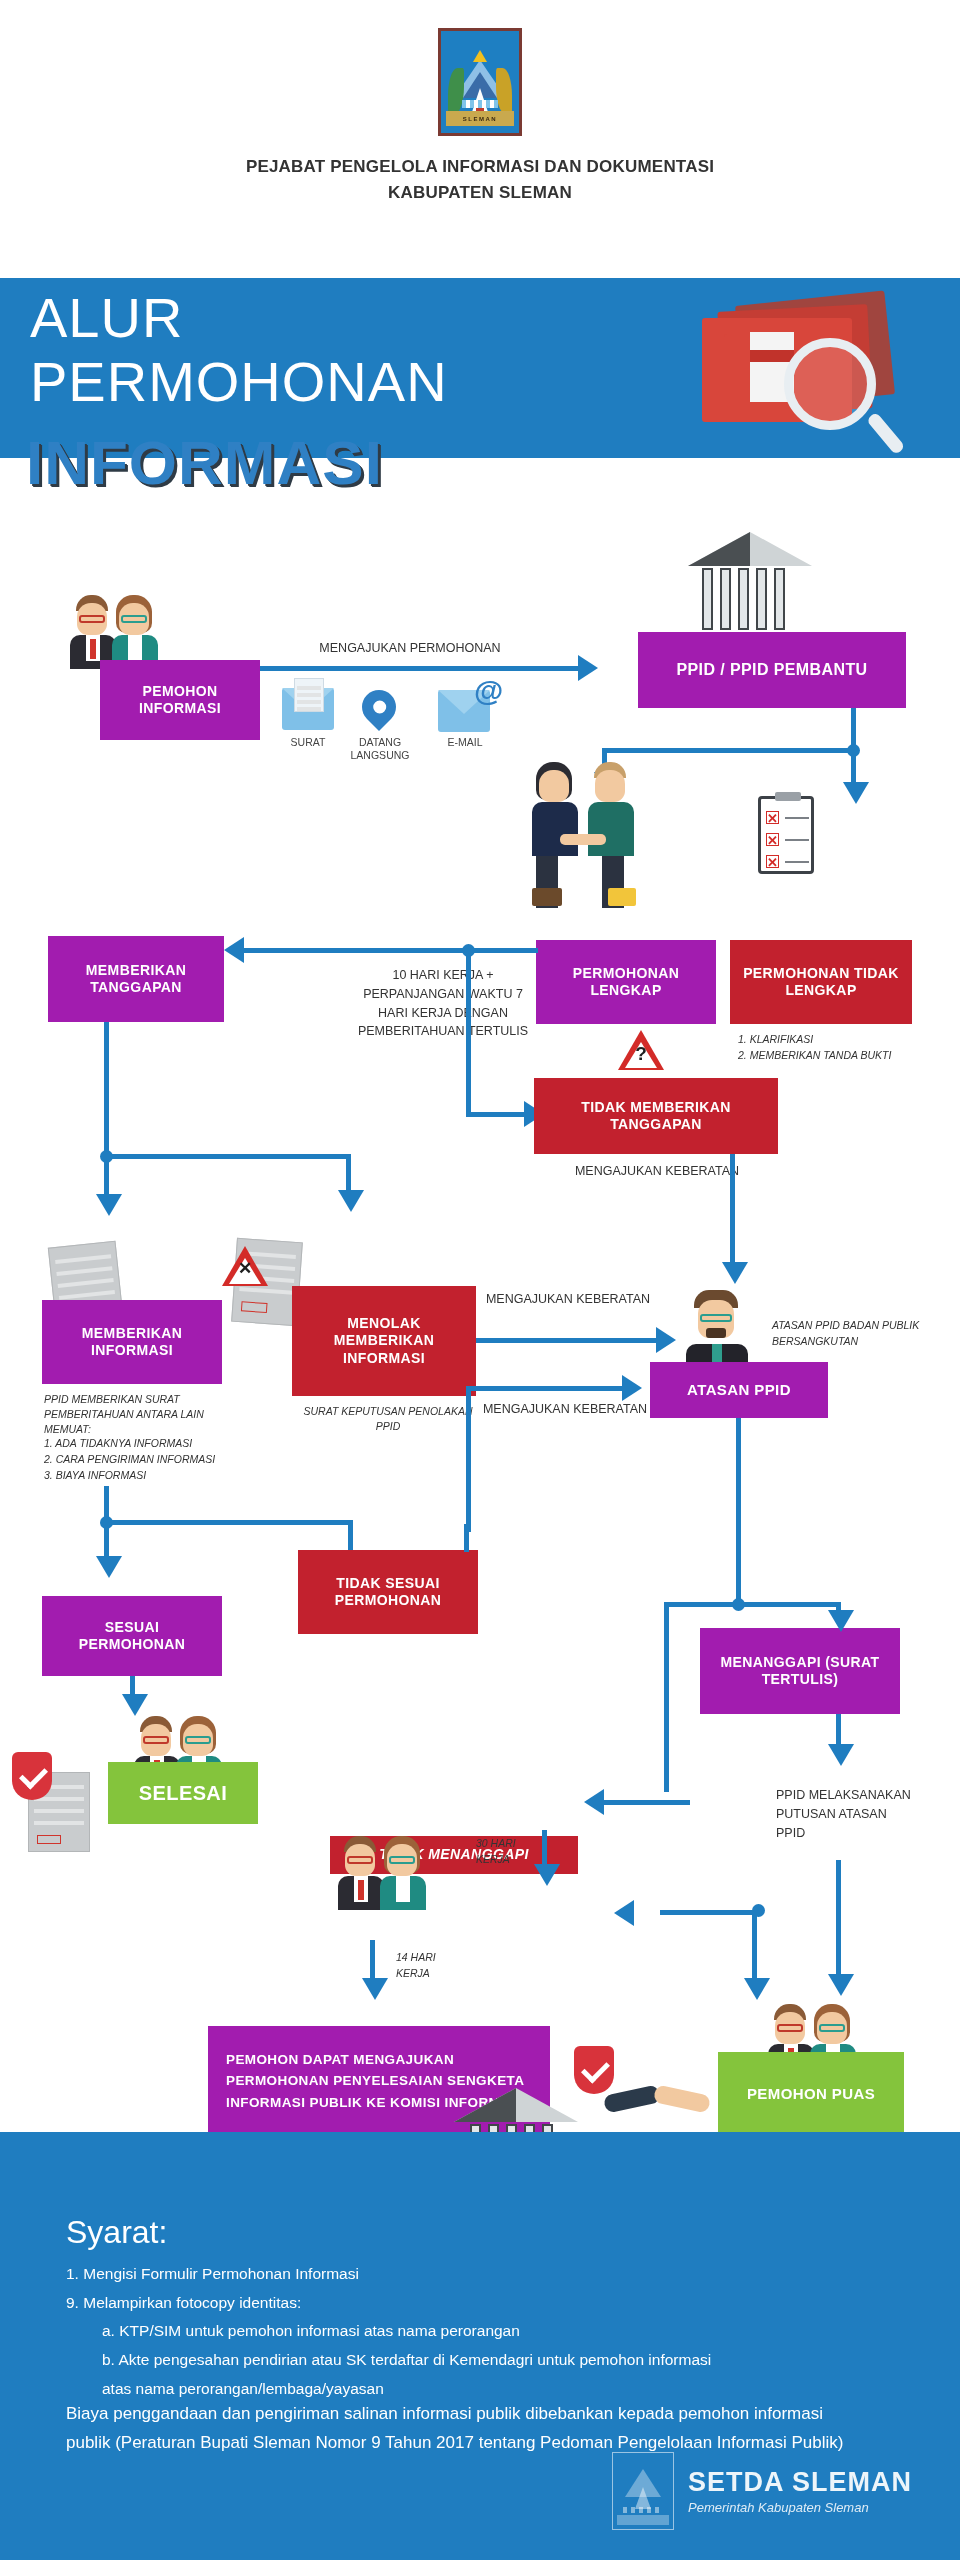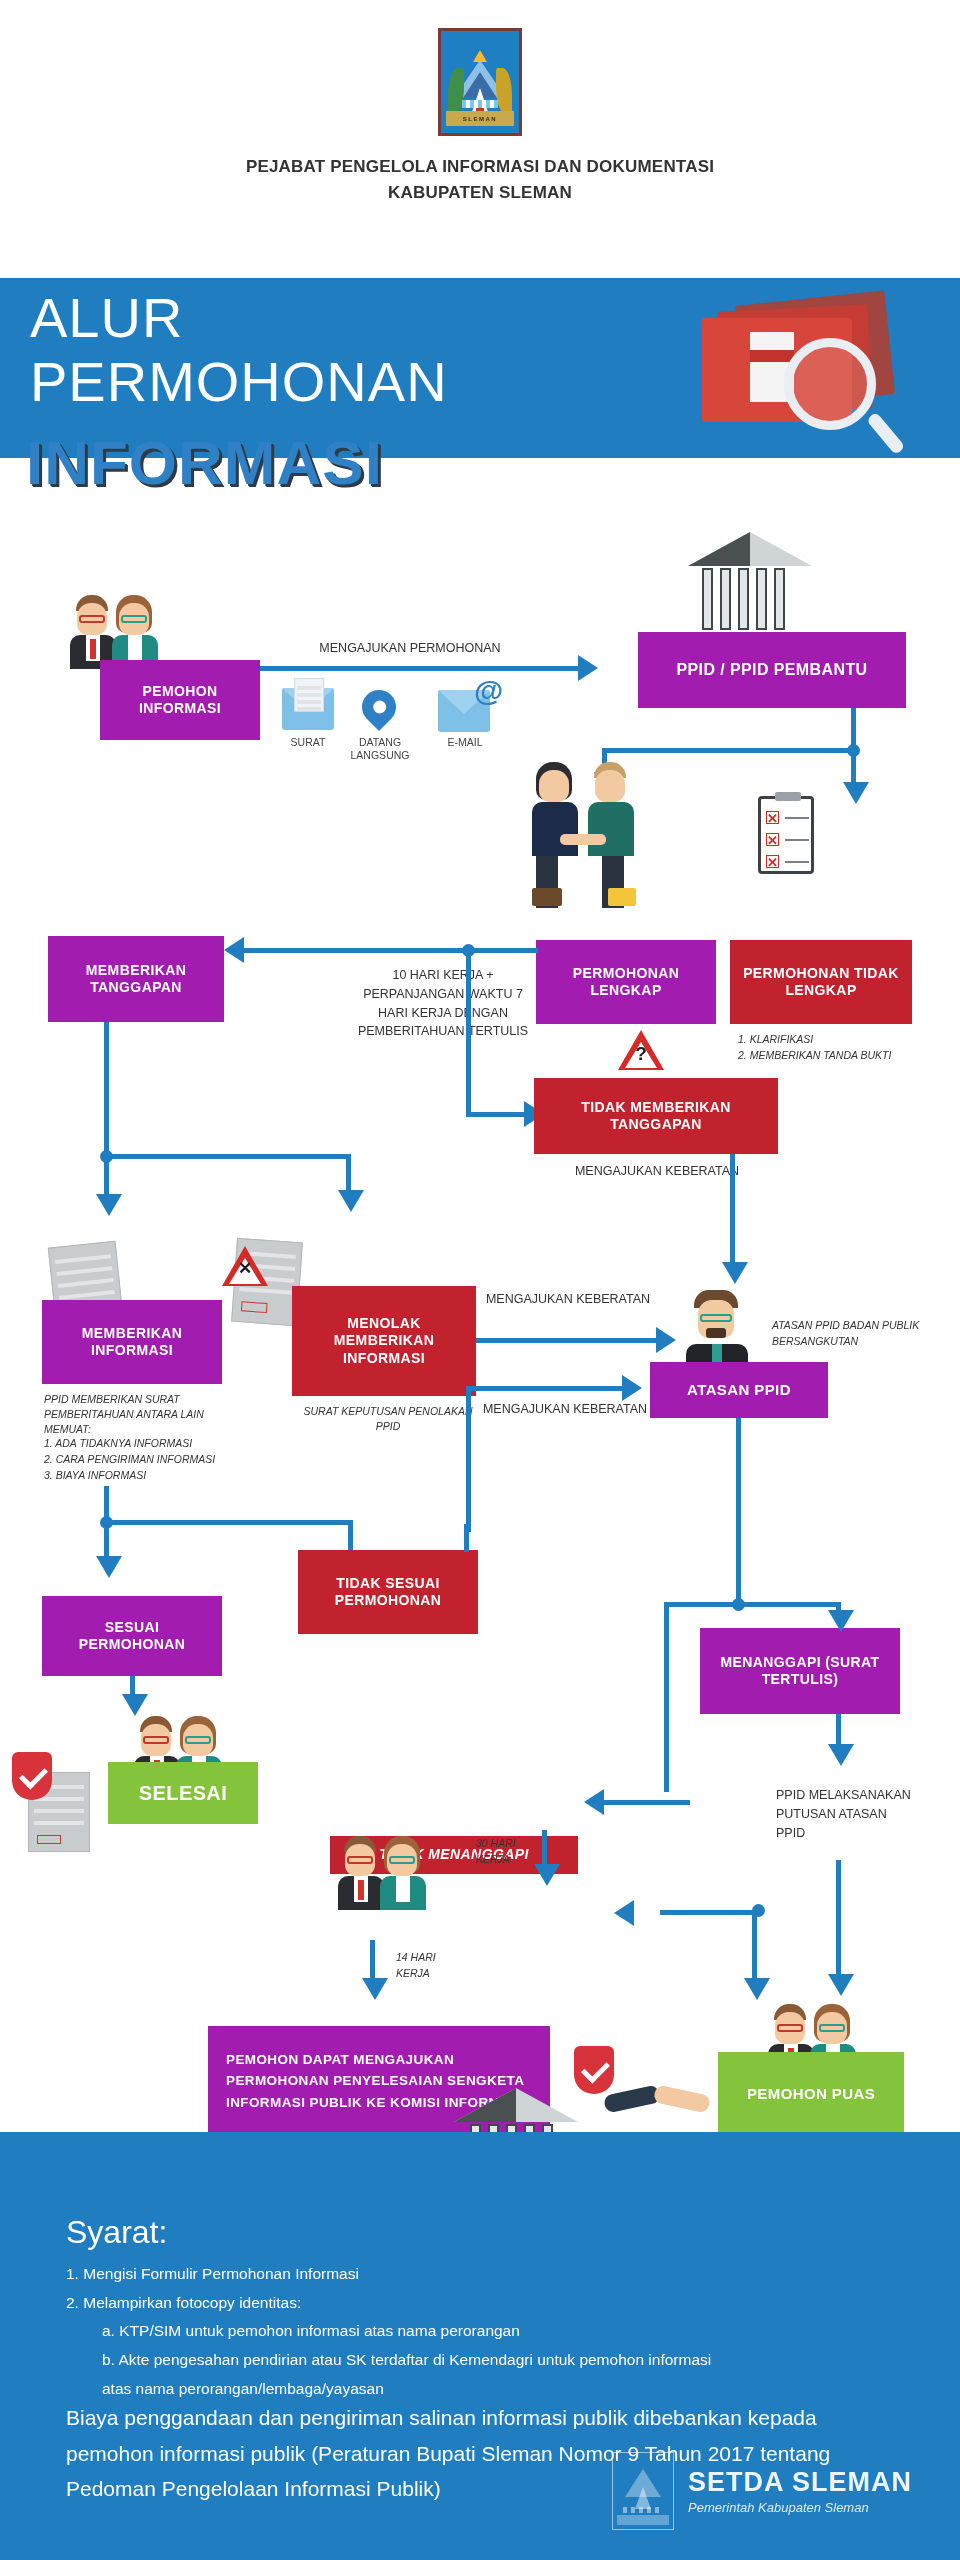--- a/index.html
+++ b/index.html
@@ -131,21 +131,21 @@
   .ar-l { position:absolute; width:0;height:0;border-top:13px solid transparent;
       border-bottom:13px solid transparent;border-right:20px solid #1f7dc0; }
   .ar-d { position:absolute; width:0;height:0;border-left:13px solid transparent;
       border-right:13px solid transparent;border-top:22px solid #1f7dc0; }
   .jdot { position:absolute; width:13px;height:13px;border-radius:50%;background:#1f7dc0; }
   
   #footer { position:absolute; left:0; top:2132px; width:960px; height:428px; background:#1f7dc0; color:#fff; }
   #syarat-h { position:absolute; left:66px; top:82px; font-size:32px; font-weight:300; }
   #syarat-list { position:absolute; left:66px; top:128px; width:820px; font-size:15.5px; line-height:1.85; }
   #syarat-list .sub { padding-left:36px; }
-  #biaya { position:absolute; left:66px; top:268px; width:800px; font-size:21px; line-height:1.7; }
+  #biaya { position:absolute; left:66px; top:268px; width:800px; font-size:17px; line-height:1.7; }
   #brand { position:absolute; right:48px; bottom:30px; display:flex; align-items:center; gap:14px; }
   #brand-crest { width:62px;height:78px;border:1.5px solid rgba(255,255,255,.55); position:relative; }
   #brand-crest .bm { position:absolute; left:50%;top:16px;transform:translateX(-50%);
       width:0;height:0;border-left:18px solid transparent;border-right:18px solid transparent;
       border-bottom:28px solid rgba(255,255,255,.35); }
   #brand-crest .bt { position:absolute; left:50%;top:34px;transform:translateX(-50%);
       width:0;height:0;border-left:8px solid transparent;border-right:8px solid transparent;
       border-bottom:22px solid rgba(255,255,255,.45); }
   #brand-crest .bw { position:absolute; left:10px;right:10px;bottom:16px;height:6px;
       background:repeating-linear-gradient(90deg,rgba(255,255,255,.45) 0 4px,transparent 4px 8px); }
@@ -519,21 +519,21 @@
   <div style="position:absolute;left:604px;top:1582px;width:108px;height:36px;">
     <div style="position:absolute;left:0;top:8px;width:56px;height:18px;background:#2b3a4a;border-radius:9px;transform:rotate(-12deg);"></div>
     <div style="position:absolute;left:50px;top:8px;width:56px;height:18px;background:#f2c9a0;border-radius:9px;transform:rotate(12deg);"></div>
   </div>
 </div>
 
 <div id="footer">
   <div id="syarat-h">Syarat:</div>
   <div id="syarat-list">
     <div>1. Mengisi Formulir Permohonan Informasi</div>
-    <div>2. Melampirkan fotocopy identitas:</div>
+    <div>9. Melampirkan fotocopy identitas:</div>
     <div class="sub">a. KTP/SIM untuk pemohon informasi atas nama perorangan</div>
     <div class="sub">b. Akte pengesahan pendirian atau SK terdaftar di Kemendagri untuk pemohon informasi</div>
     <div class="sub">atas nama perorangan/lembaga/yayasan</div>
   </div>
   <div id="biaya">Biaya  penggandaan dan pengiriman salinan informasi publik dibebankan kepada pemohon informasi publik (Peraturan Bupati Sleman Nomor 9 Tahun 2017 tentang Pedoman Pengelolaan Informasi Publik)</div>
   <div id="brand">
     <div id="brand-crest">
       <div class="bm"></div>
         <div class="bt"></div>
         <div class="bw"></div>

